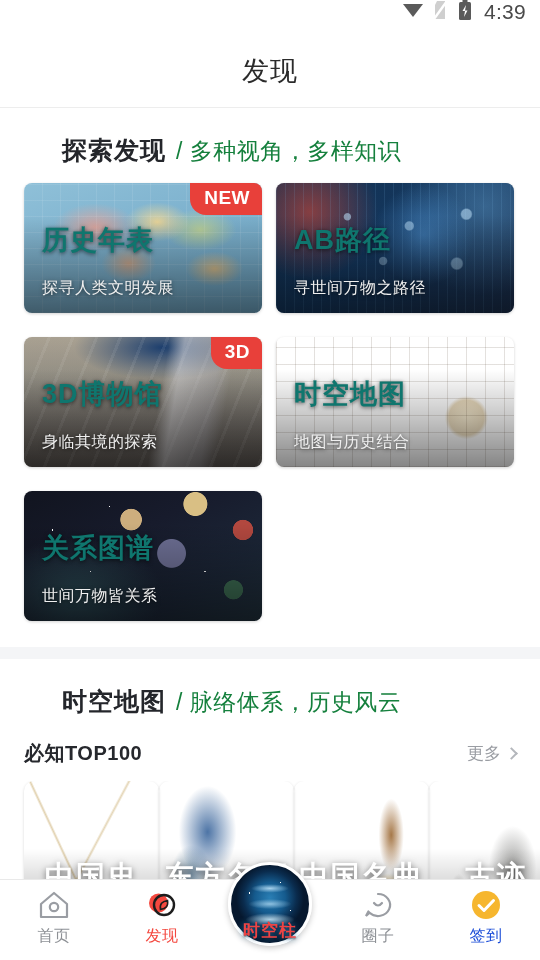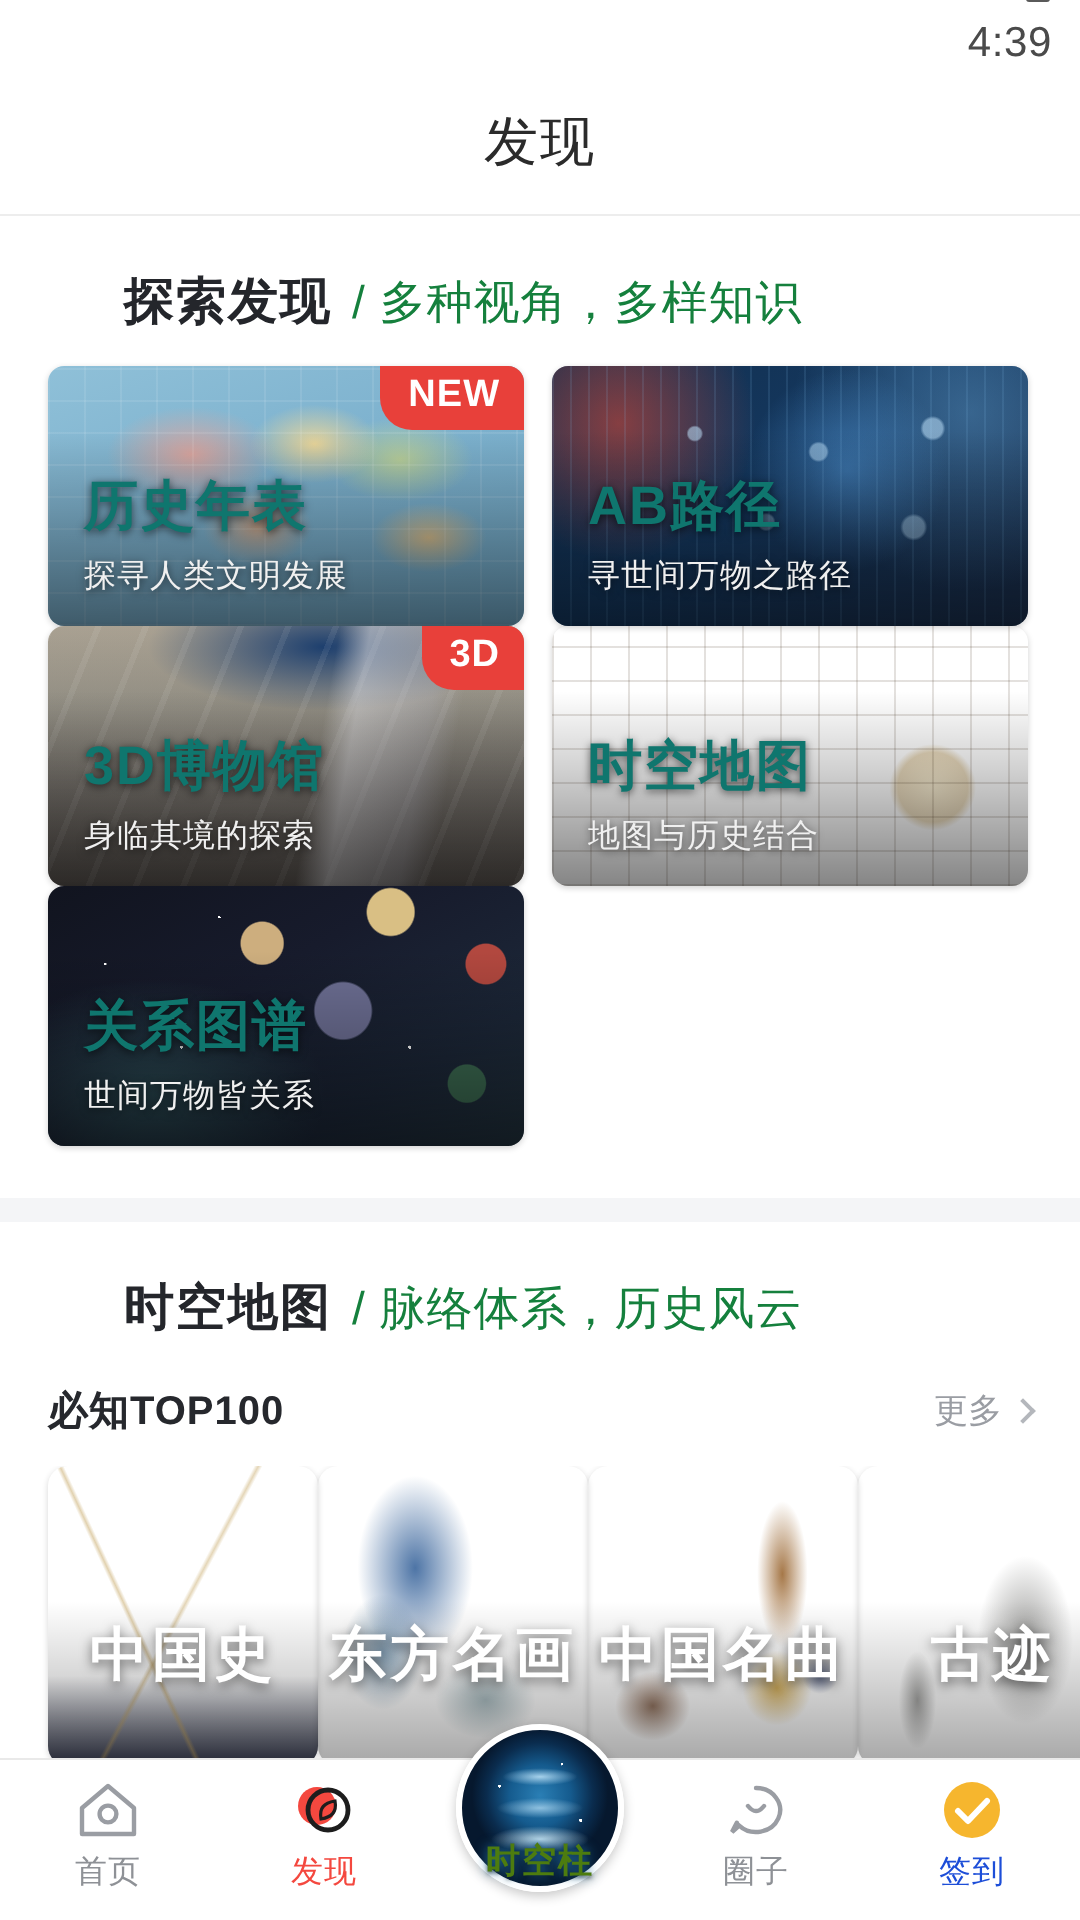--- a/index.html
+++ b/index.html
@@ -5,22 +5,22 @@
   * { margin:0; padding:0; box-sizing:border-box; }
   html, body {
     width:540px; height:960px;
     font-family:"Liberation Sans","DejaVu Sans",sans-serif;
     background:#ffffff; overflow:hidden;
   }
   #app { position:relative; width:540px; height:960px; background:#fff; overflow:hidden; }
 
   
   .statusbar {
-    height:34px; display:flex; align-items:flex-end; justify-content:flex-end;
-    padding:0 14px 0 0; gap:9px; background:#fff;flex-direction:column;
+    height:34px; display:flex; align-items:flex-start; justify-content:flex-end;
+    padding:0 14px 0 0; gap:9px; background:#fff;
   }
   .st-icon { display:flex; align-items:center; }
   .st-time { font-size:21px; color:#4a4a4a; letter-spacing:.3px; margin-left:3px; }
 
   
   .titlebar {
     height:74px; display:flex; align-items:center; justify-content:center;
     background:#fff; border-bottom:1px solid #ededed;
   }
   .titlebar .title { font-size:27px; color:#2b2b2b; font-weight:500; letter-spacing:1px; }
@@ -32,37 +32,37 @@
 
   .sub-head {
     padding:6px 24px 14px 24px; display:flex; align-items:center; justify-content:space-between;
   }
   .sub-head .sh-title { font-size:20px; color:#26282d; font-weight:bold; letter-spacing:.5px; }
   .sub-head .sh-more  { font-size:17px; color:#9a9da3; display:flex; align-items:center; gap:6px; }
   .chev { width:9px; height:9px; border-right:2px solid #b4b7bc; border-top:2px solid #b4b7bc;
           transform:rotate(45deg); display:inline-block; }
 
   
-  .grid { padding:0 24px; display:flex; flex-wrap:wrap; gap:0 14px; }
+  .grid { padding:0 24px; display:flex; flex-wrap:wrap; gap:24px 14px; }
   .card {
     position:relative; width:238px; height:130px; border-radius:8px; overflow:hidden;
     box-shadow:0 1px 3px rgba(0,0,0,.18);
   }
   .card .bg { position:absolute; inset:0; }
   .card .shade {
     position:absolute; inset:0;
     background:linear-gradient(to top, rgba(0,0,0,.48) 0%, rgba(0,0,0,.18) 45%, rgba(0,0,0,0) 75%);
   }
   .card .txt { position:absolute; left:18px; bottom:14px; }
   .card .c-title {
     font-size:27px; font-weight:bold; color:#0f766e; letter-spacing:1px;
     text-shadow:0 1px 4px rgba(0,0,0,.65); line-height:1.25;
   }
   .card .c-sub {
-    font-size:16px; color:#f0f0f0; letter-spacing:.5px; margin-top:7px;
+    font-size:16px; color:#f0f0f0; letter-spacing:.5px; margin-top:20px;
     text-shadow:0 1px 4px rgba(0,0,0,.65);
   }
   .badge {
     position:absolute; top:0; right:0; background:#e8403a; color:#fff;
     font-size:19px; font-weight:bold; padding:4px 12px 6px 14px;
     border-bottom-left-radius:16px; letter-spacing:.5px; line-height:1.15;
   }
 
   
   .art-map {
@@ -232,21 +232,21 @@
     background:
       radial-gradient(ellipse 26px 6px at 50% 30%, rgba(200,235,255,.8) 0%, rgba(200,235,255,0) 72%),
       radial-gradient(ellipse 30px 7px at 50% 50%, rgba(200,235,255,.65) 0%, rgba(200,235,255,0) 72%),
       radial-gradient(ellipse 34px 9px at 50% 70%, rgba(220,245,255,.85) 0%, rgba(220,245,255,0) 72%),
       radial-gradient(circle 1.2px at 24% 36%, #fff 60%, transparent 62%),
       radial-gradient(circle 1.2px at 76% 58%, #fff 60%, transparent 62%),
       radial-gradient(circle 1px at 64% 22%, #fff 60%, transparent 62%);
   }
   .orb-label {
     position:absolute; left:50%; bottom:4px; transform:translateX(-50%);
-    font-size:17px; font-weight:bold; color:#4d7c0f; letter-spacing:1px; white-space:nowrap;
+    font-size:17px; font-weight:bold; color:#ef4444; letter-spacing:1px; white-space:nowrap;
     text-shadow:0 0 6px rgba(40,130,190,.95), 0 1px 2px rgba(0,0,0,.7);
   }
 </style>
 </head>
 <body>
 
 <div id="app">
 
   <div class="statusbar">
     <span class="st-icon">

